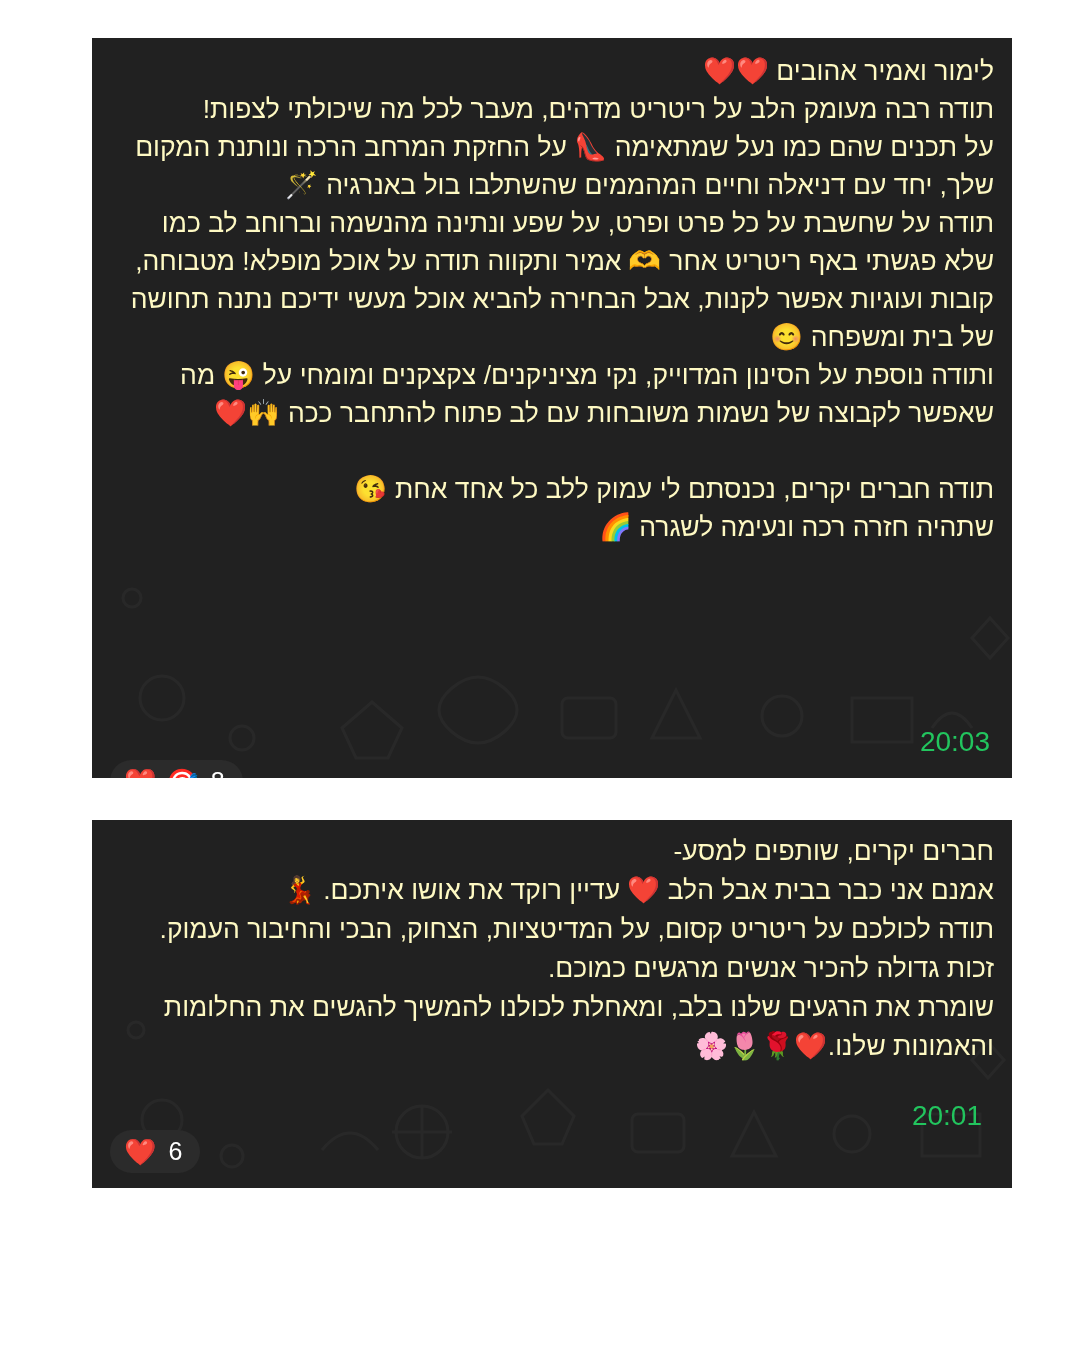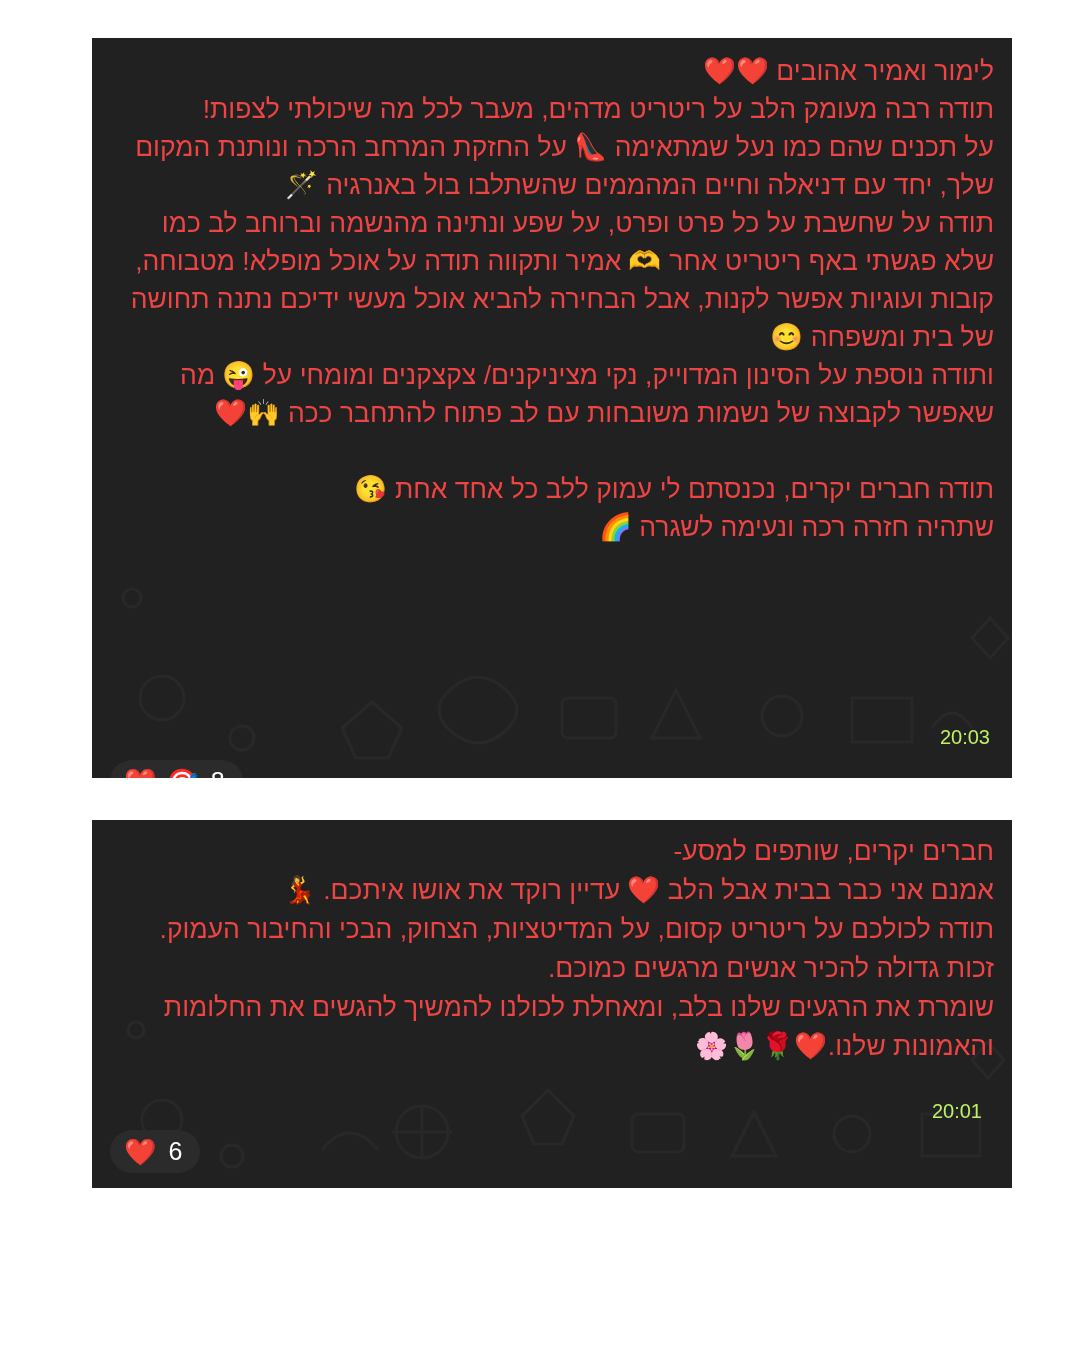--- a/index.html
+++ b/index.html
@@ -52,32 +52,32 @@
 
   .msg-text {
     position: relative;
     direction: rtl;
     text-align: right;
     unicode-bidi: plaintext;
     padding: 14px 18px 0 22px;
     font-size: 26.5px;
     line-height: 38px;
     white-space: pre-wrap;
-    color: #ef4444;
+    color: #fef9c3;
     letter-spacing: 0px;
   }
   .bubble.second .msg-text {
     padding-top: 12px;
     line-height: 39px;
   }
 
   .time {
     position: absolute;
-    font-size: 20px;
-    color: #bef264;
+    font-size: 28px;
+    color: #22c55e;
     direction: ltr;
   }
   .bubble.first .time { right: 22px; top: 688px; }
   .bubble.second .time { right: 30px; top: 280px; }
 
   .reactions {
     position: absolute;
     display: inline-flex;
     align-items: center;
     gap: 10px;

